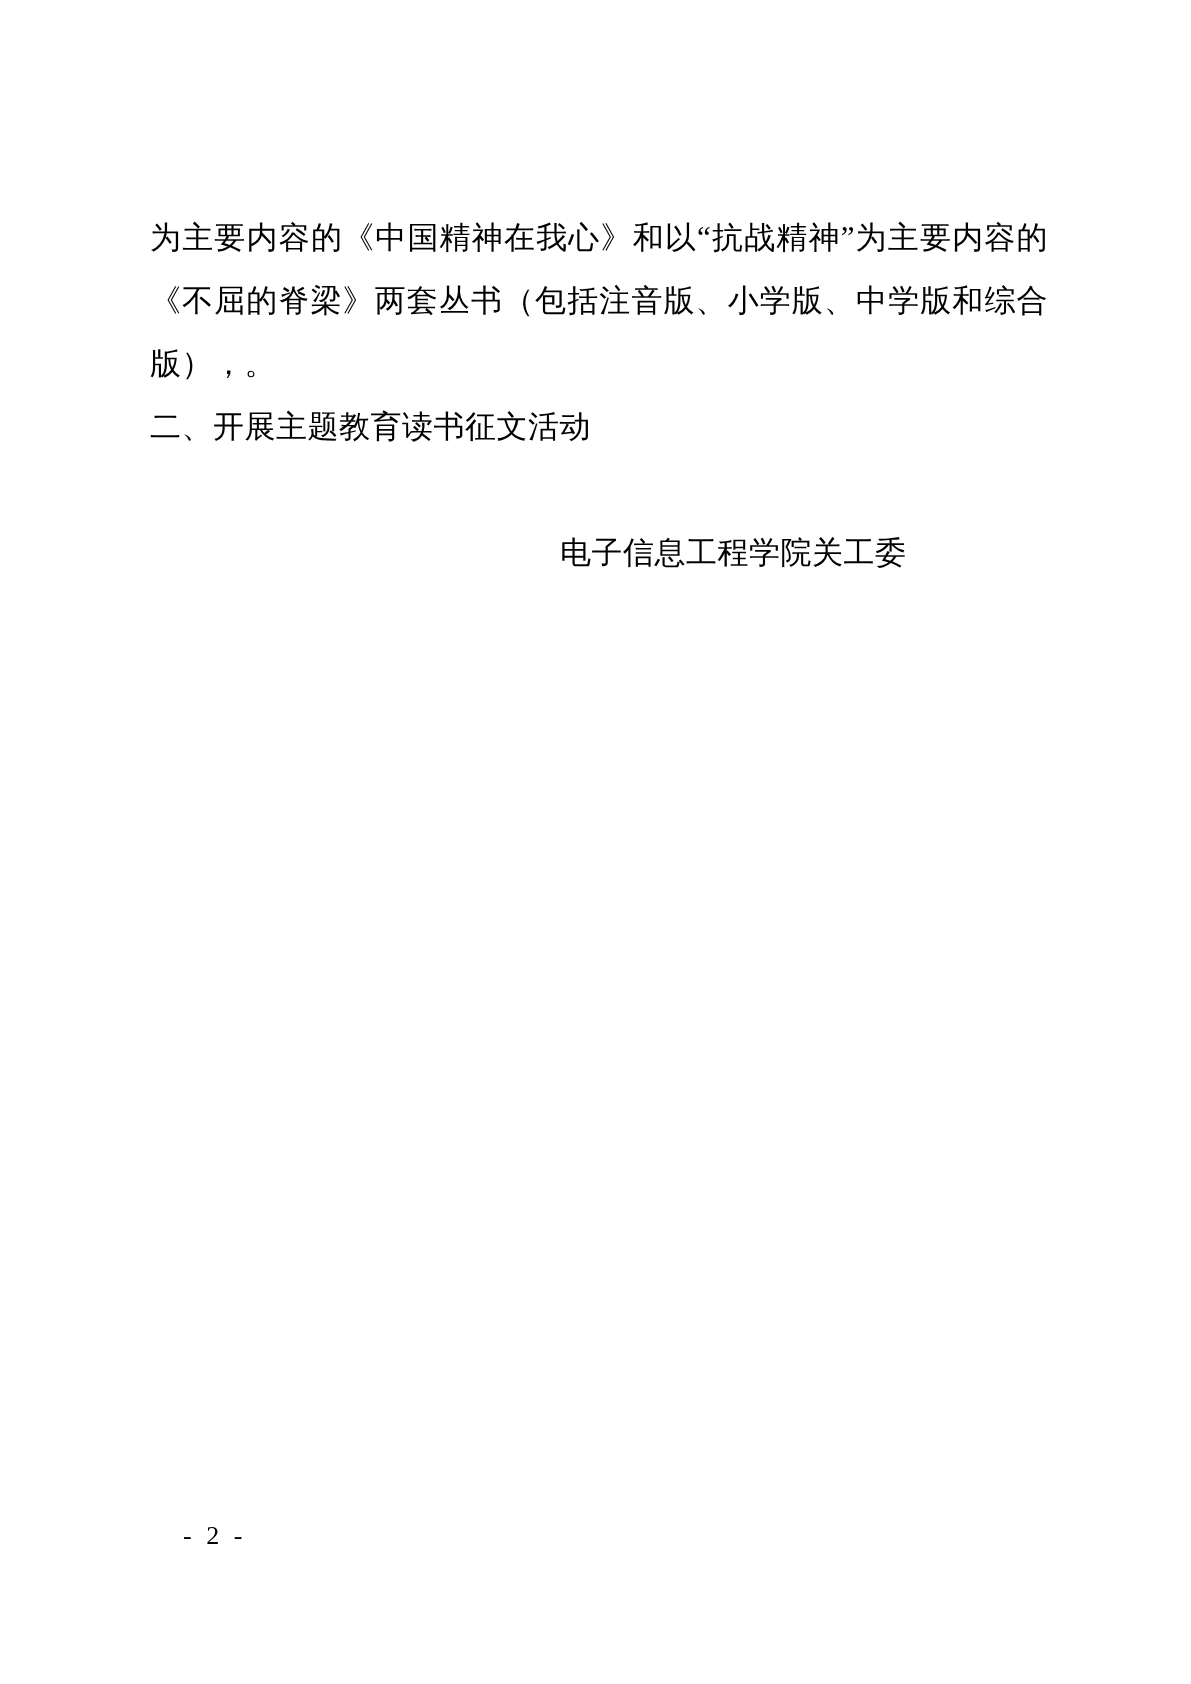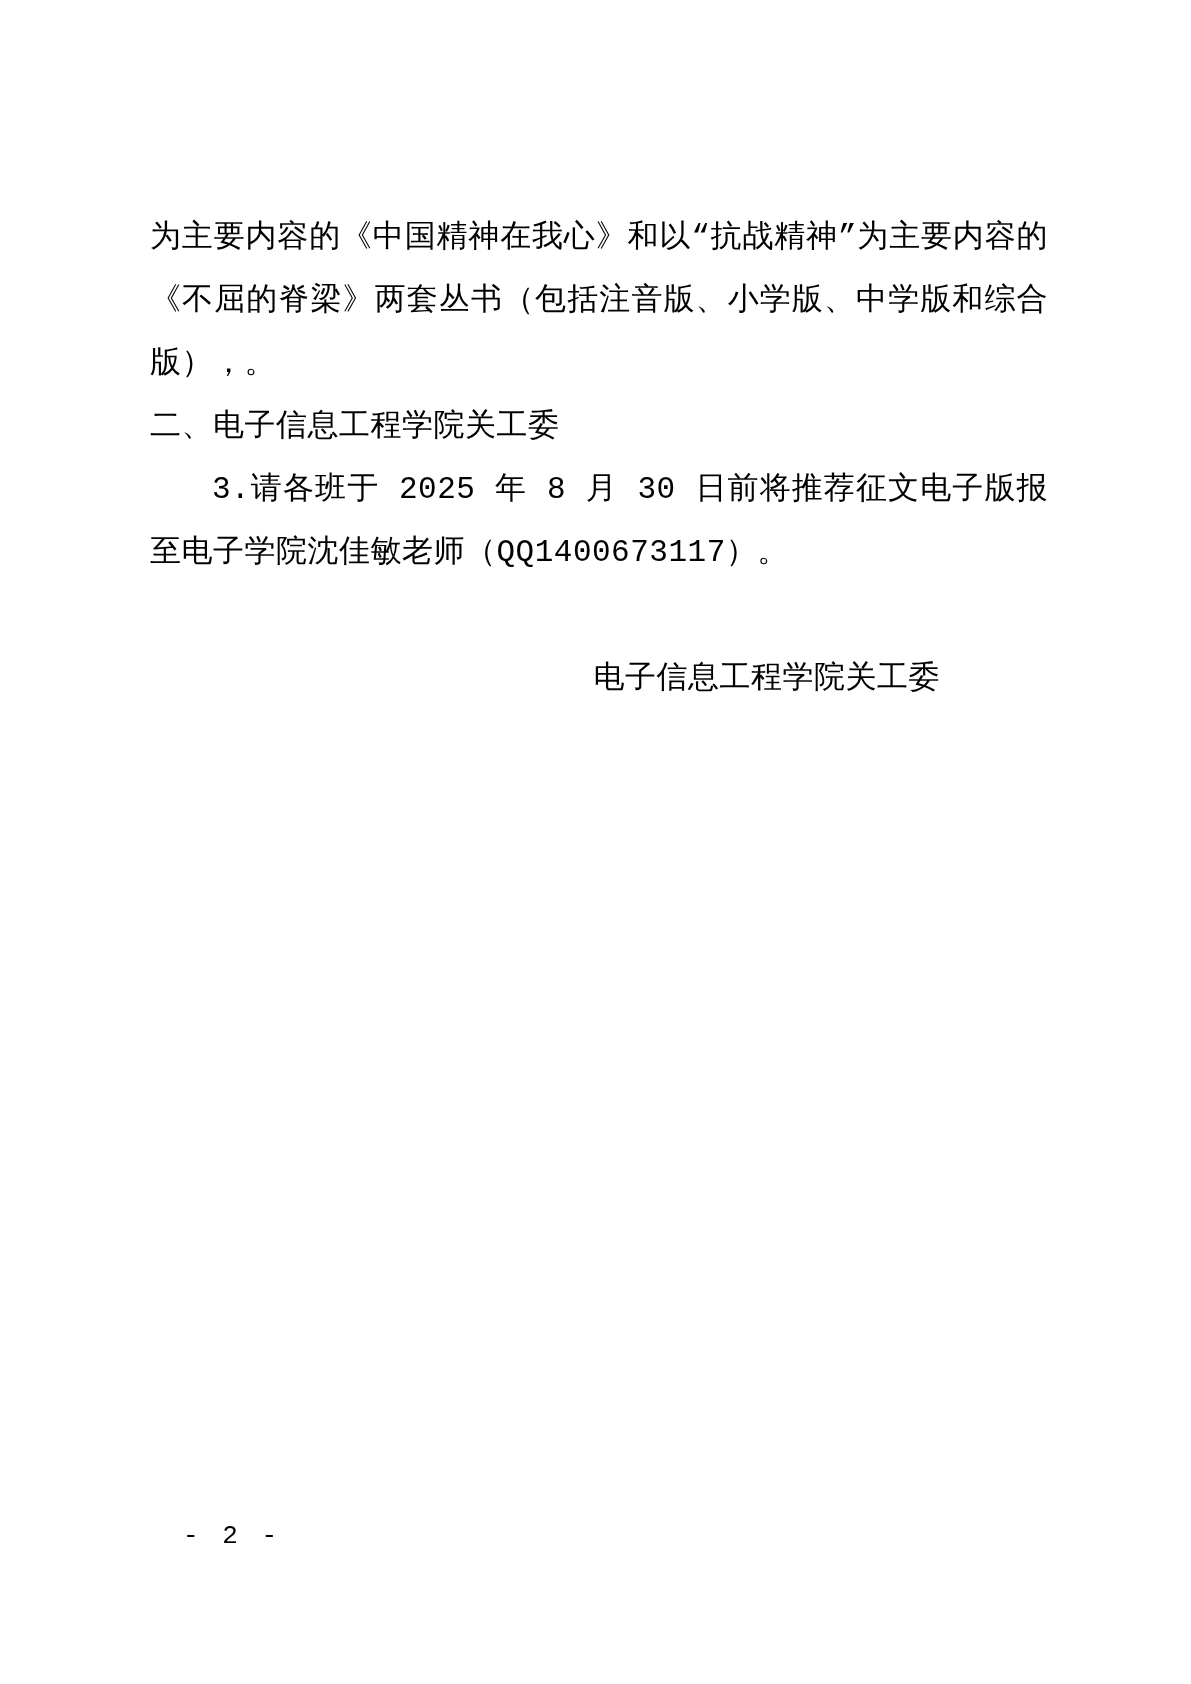--- a/index.html
+++ b/index.html
@@ -6,21 +6,21 @@
     margin: 0;
     padding: 0;
     background: #ffffff;
   }
   .page {
     position: relative;
     width: 1091px;
     height: 1684px;
     background: #ffffff;
     color: #000000;
-    font-family: Liberation Mono, monospace;
+    font-family: Liberation Serif, serif;
     overflow: hidden;
   }
   .body-text {
     position: absolute;
     left: 150px;
     top: 206px;
     width: 898px;
     font-size: 31px;
     line-height: 63px;
     text-align: justify;
@@ -33,21 +33,21 @@
   }
   .indent {
     text-indent: 2em;
   }
   .spacer-line {
     height: 63px;
   }
   .signature-block {
     margin-left: 410px;
     width: 380px;
-    text-align: right;
+    text-align: left;
   }
   .signature-block .sig-line {
     white-space: nowrap;
   }
   .page-number {
     position: absolute;
     left: 183px;
     top: 1518px;
     font-size: 26px;
     line-height: 36px;
@@ -57,25 +57,24 @@
 </style>
 </head>
 <body>
 
 <div class="page">
 
   <div class="body-text">
 
     <p>为主要内容的《中国精神在我心》和以“抗战精神”为主要内容的《不屈的脊梁》两套丛书（包括注音版、小学版、中学版和综合版），。</p>
 
-    <p>二、电子信息工程学院关工委</p>
+    <p>二、开展主题教育读书征文活动</p>
 
 
 
-    <p class="indent">3.请各班于 2025 年 8 月 30 日前将推荐征文电子版报至电子学院沈佳敏老师（QQ1400673117）。</p>
 
 
     <div class="spacer-line"></div>
 
     <div class="signature-block">
       <div class="sig-line">电子信息工程学院关工委</div>
     </div>
 
   </div>
 

